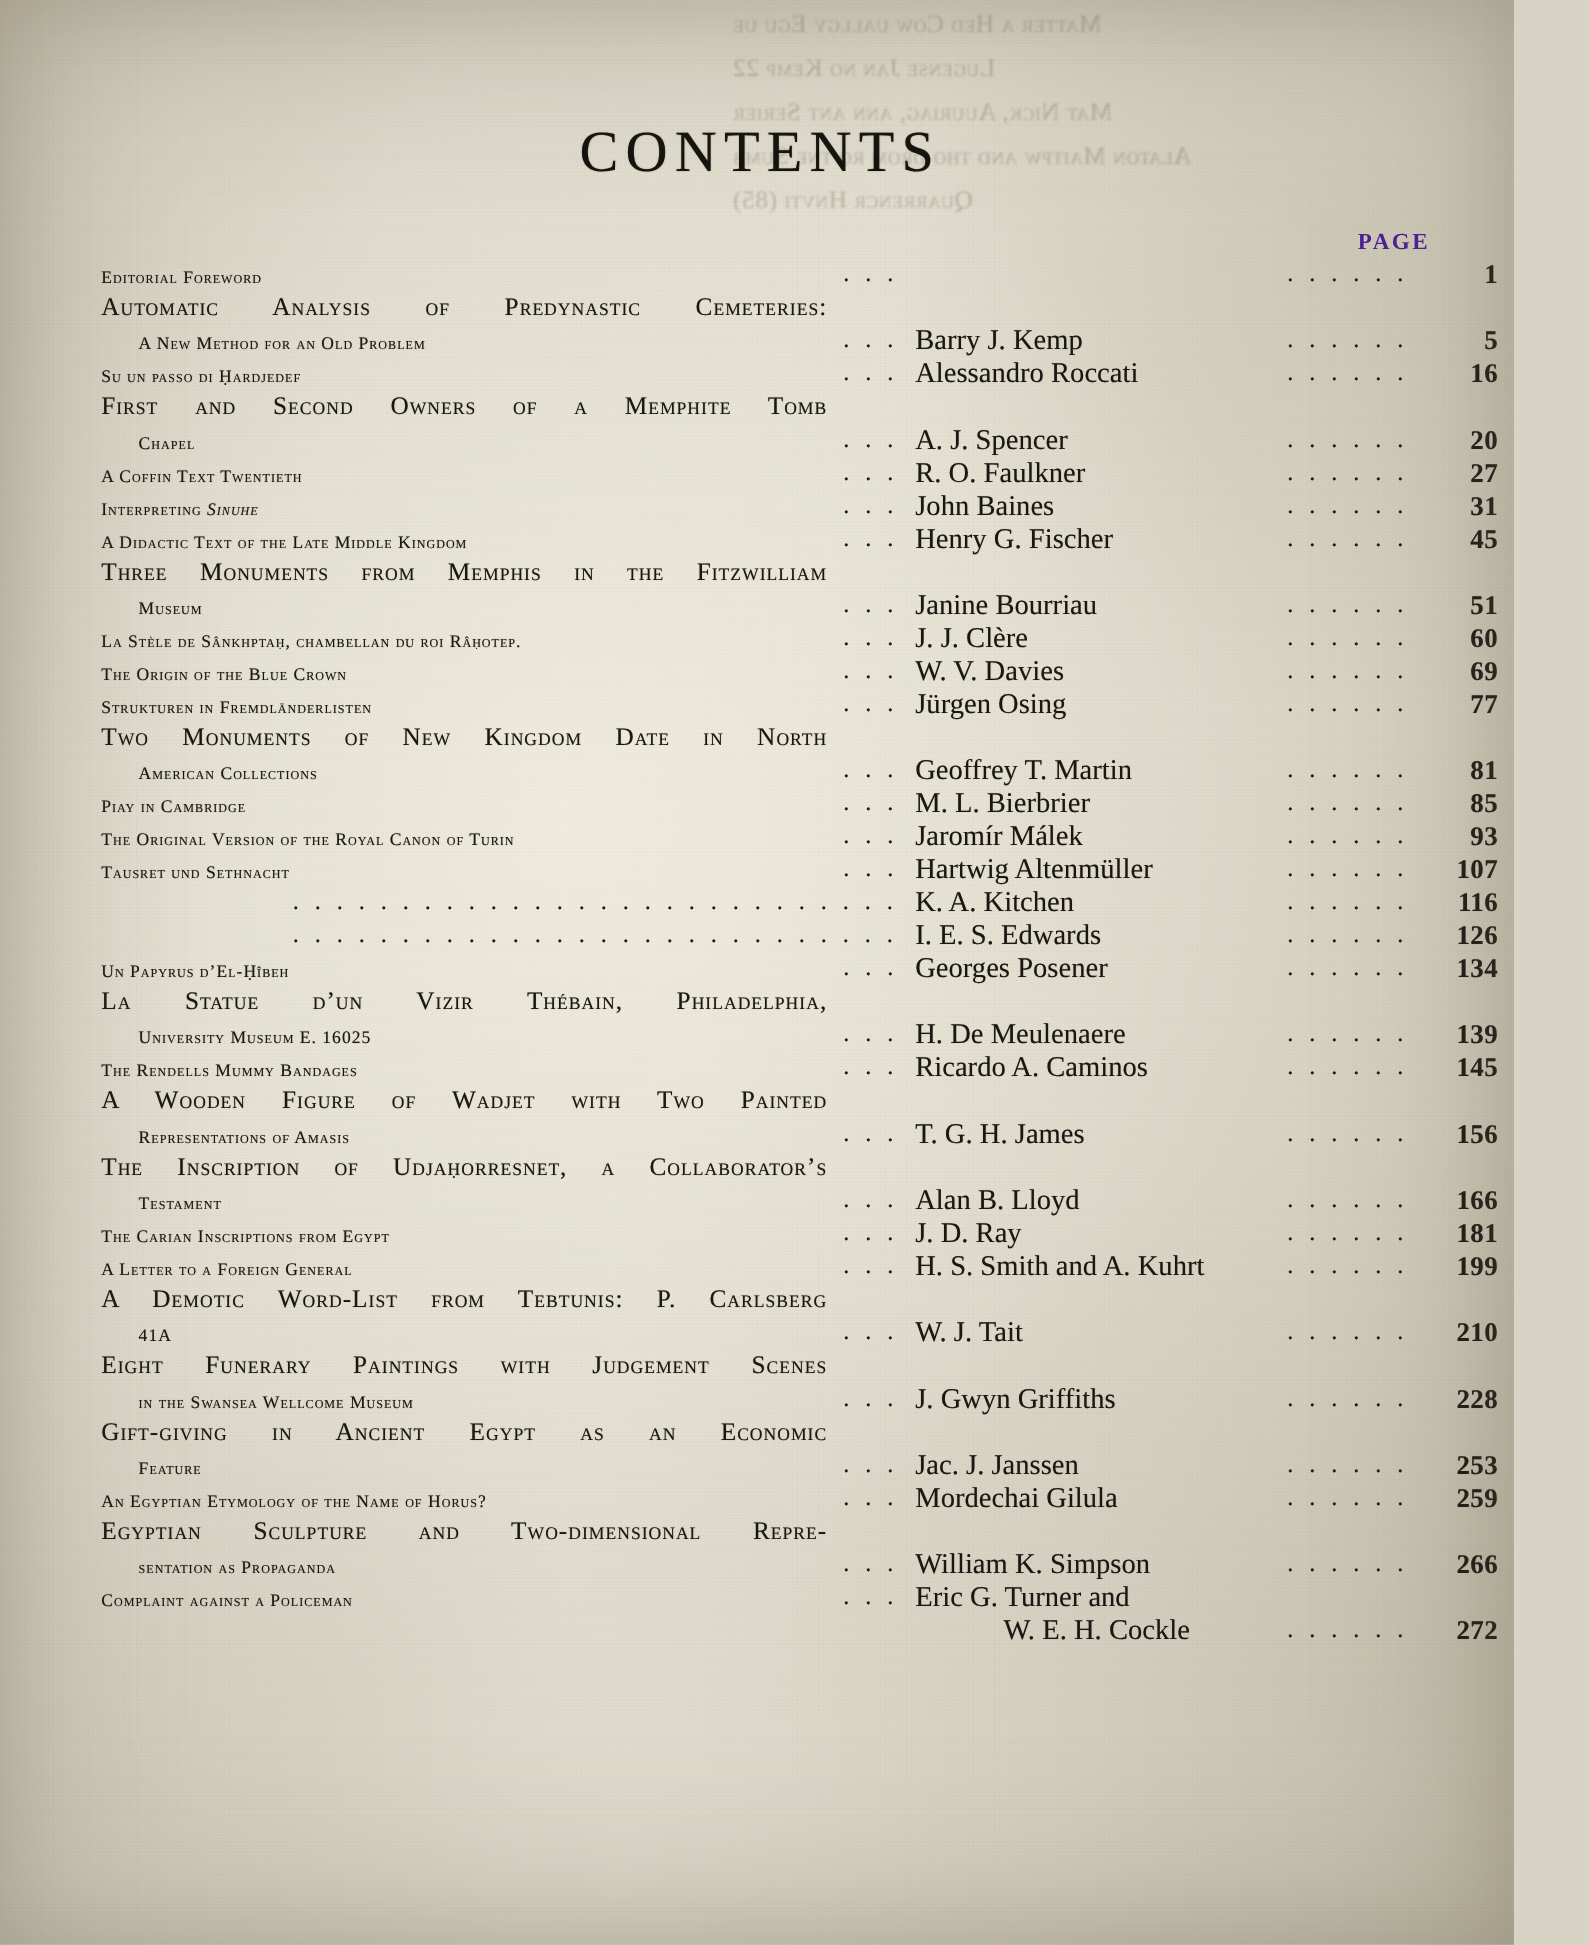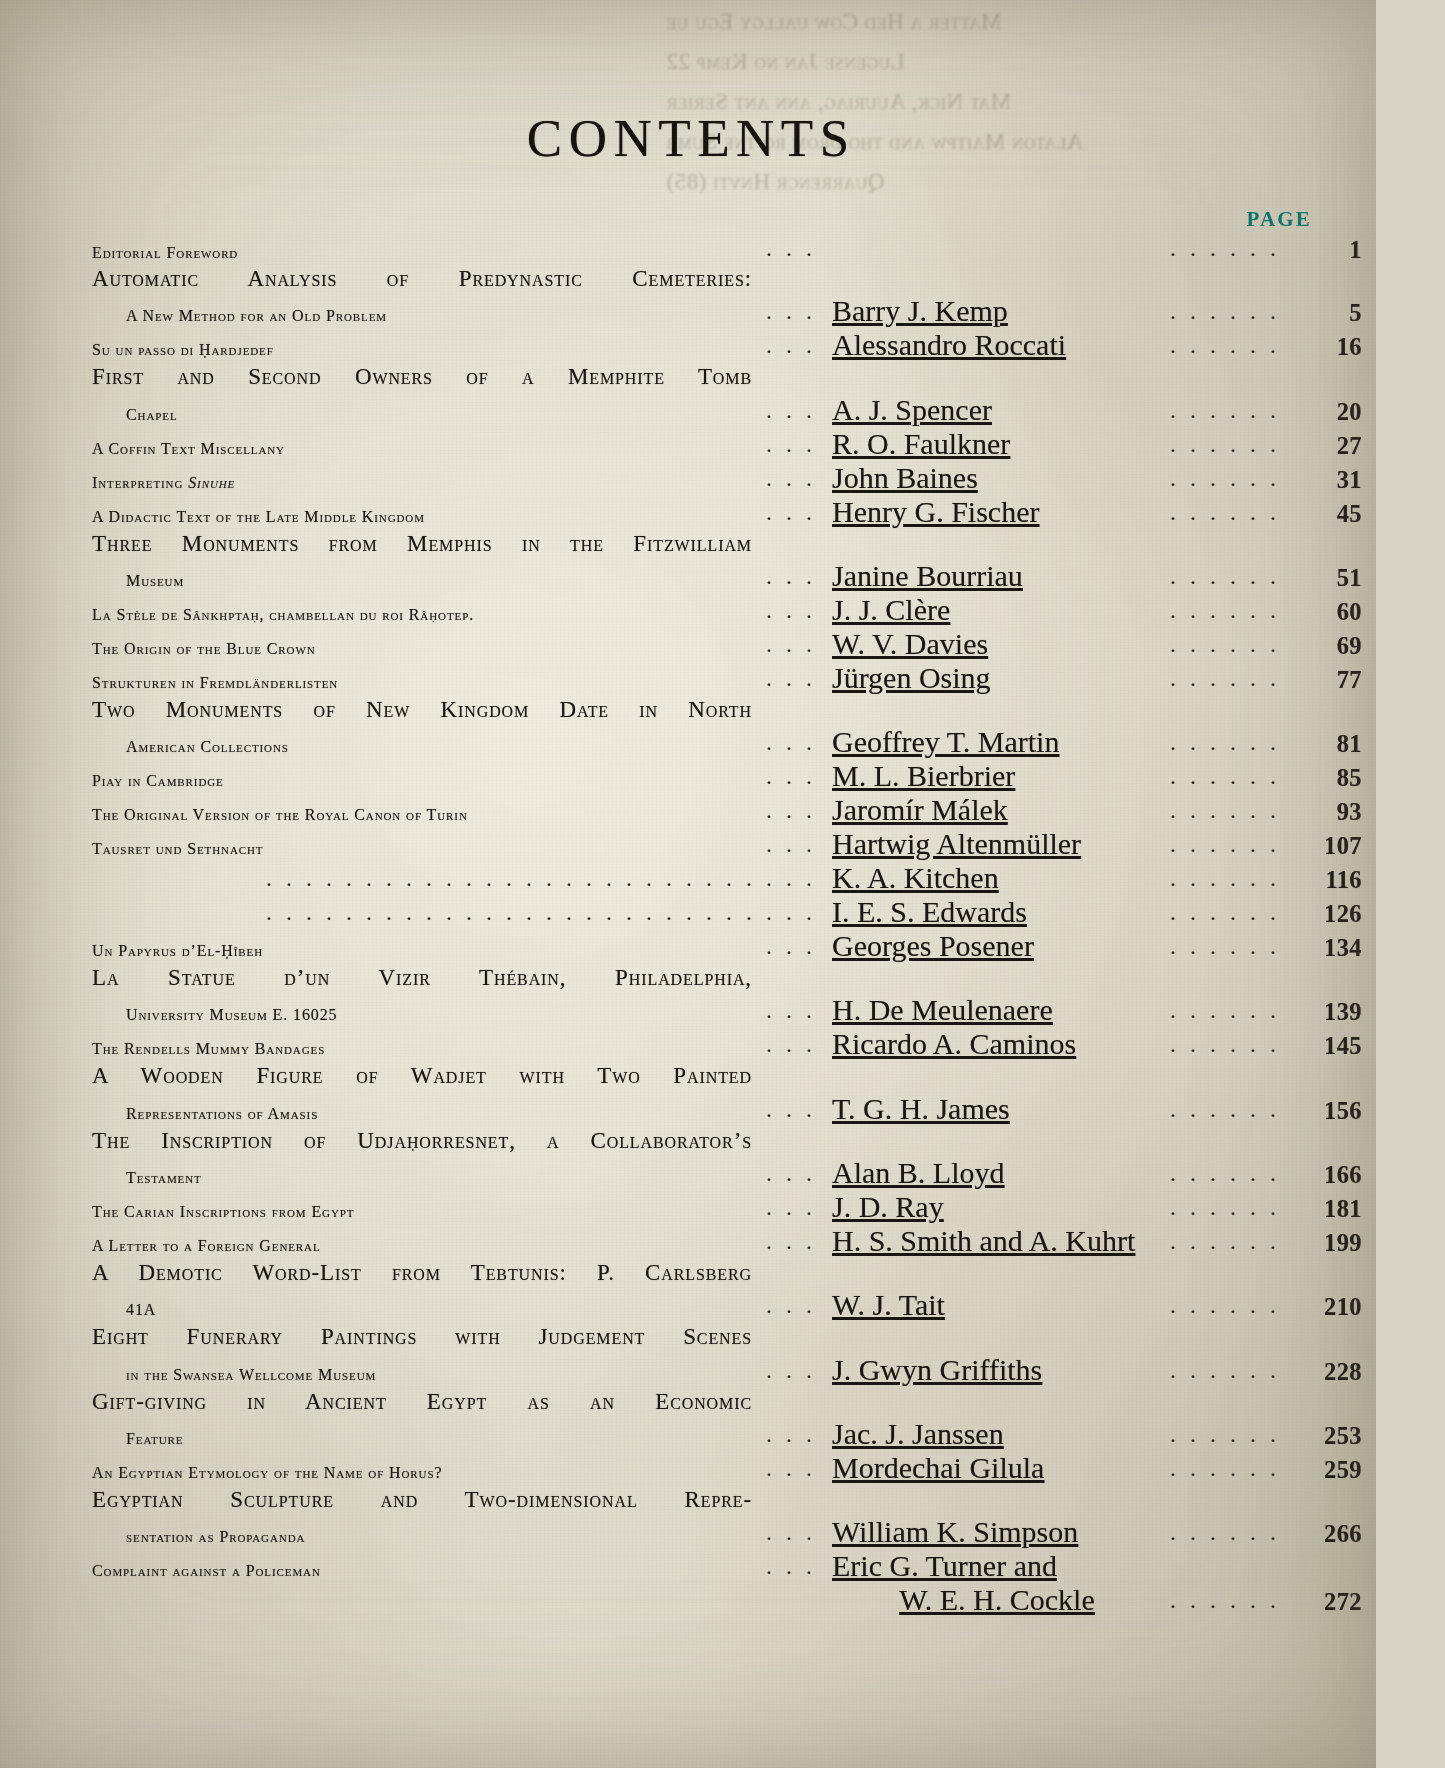--- a/index.html
+++ b/index.html
@@ -80,25 +80,25 @@
     font-weight: 400;
     font-size: 53px;
     letter-spacing: 6.5px;
     text-indent: 6.5px;
     color: #16130e;
     text-shadow: 0 0 1.1px rgba(25,20,14,0.55);
   }
 
   .page-head {
     position: absolute;
-    right: 64px;
+    right: 76px;
     top: 207px;
     font-size: 21px;
     letter-spacing: 2.2px;
-    color: #0f766e;
+    color: #4c1d95;
     font-weight: 700;
   }
 
   
   .row {
     display: flex;
     align-items: baseline;
     width: 1270px;
   }
   .row .title-cell {
@@ -119,23 +119,22 @@
     text-align: right;
     direction: rtl;
     padding: 0 6px 0 10px;
     position: relative;
     top: -2px;
   }
   .row .auth-cell {
     flex: 0 0 330px;
     width: 330px;
     white-space: nowrap;
-    font-size: 30px;
+    font-size: 26px;
     text-shadow: 0 0 0.7px rgba(25,20,14,0.4);
-    text-decoration: underline;
   }
   .row .lead-b {
     flex: 0 0 128px;
     width: 128px;
     overflow: hidden;
     white-space: nowrap;
     color: #1d1a12;
     font-size: 24px;
     letter-spacing: 14px;
     text-align: right;
@@ -236,21 +235,21 @@
         <div class="row">
           <div class="title-cell"><span style="display: inline-block; width: 34px;"></span>Chapel</div>
           <div class="lead-a">............................</div>
           <div class="auth-cell">A. J. Spencer</div>
           <div class="lead-b">......</div>
           <div class="page-cell">20</div>
         </div>
       </div>
       <div class="entry">
         <div class="row">
-          <div class="title-cell">A Coffin Text Miscellany</div>
+          <div class="title-cell">A Coffin Text Twentieth</div>
           <div class="lead-a">............................</div>
           <div class="auth-cell">R. O. Faulkner</div>
           <div class="lead-b">......</div>
           <div class="page-cell">27</div>
         </div>
       </div>
       <div class="entry">
         <div class="row">
           <div class="title-cell">Interpreting <em>Sinuhe</em></div>
           <div class="lead-a">............................</div>

